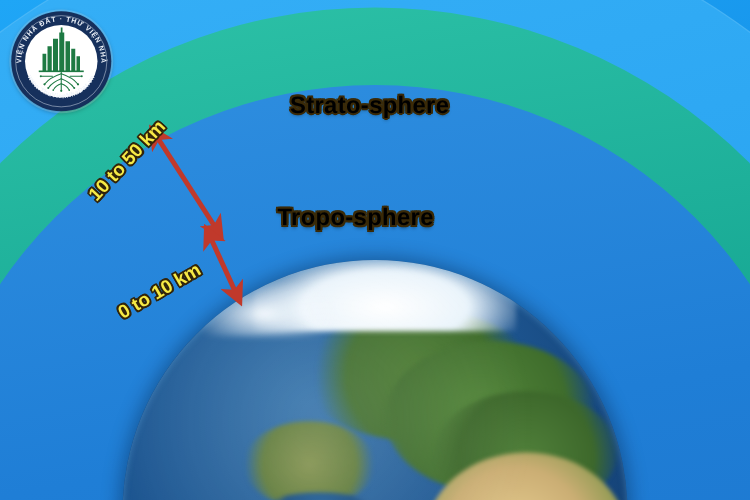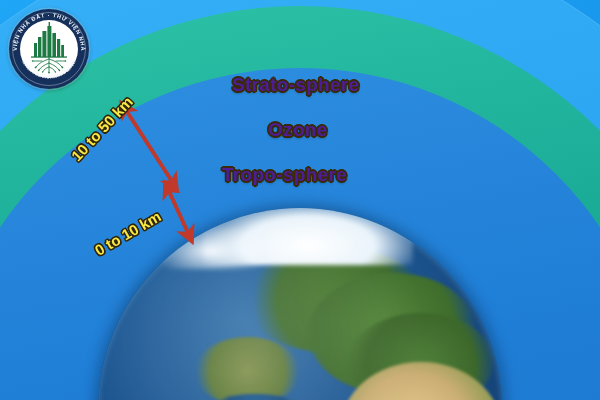--- a/index.html
+++ b/index.html
@@ -128,21 +128,21 @@
       radial-gradient(circle at 50% 50%, rgba(0,0,0,0) 72%, rgba(3,18,42,0.42) 93%, rgba(2,12,30,0.7) 100%);
   }
   .earth-rim {
     position: absolute; inset: -2px; border-radius: 50%;
     box-shadow: inset 0 0 6px 2px rgba(120,200,255,0.35);
   }
 
   
   .layer-label {
     position: absolute;
-    color: #4c1d95;
+    color: #000000;
     font-weight: bold;
     font-size: 19px;
     letter-spacing: 0.3px;
     white-space: nowrap;
     text-shadow:
       -1.4px -1.4px 0 #3a2a08,  1.4px -1.4px 0 #3a2a08,
       -1.4px  1.4px 0 #3a2a08,  1.4px  1.4px 0 #3a2a08,
        0 -1.6px 0 #3a2a08, 0 1.6px 0 #3a2a08,
       -1.6px 0 0 #3a2a08, 1.6px 0 0 #3a2a08,
        0 2px 3px rgba(0,0,0,0.45);
@@ -211,21 +211,20 @@
 
     <div class="land l-med"></div>
 
     <div class="ice"></div>
     <div class="ice2"></div>
     <div class="earth-shade"></div>
     <div class="earth-rim"></div>
   </div>
 
   <div class="layer-label lbl-strato">Strato-sphere</div>
-  <div class="layer-label lbl-ozone">Ozone</div>
   <div class="layer-label lbl-tropo">Tropo-sphere</div>
 
   <svg class="arrows" width="600" height="400" viewBox="0 0 600 400">
     <defs>
       <marker id="ahead" markerWidth="5" markerHeight="5" refX="2.2" refY="2.5" orient="auto" markerUnits="strokeWidth">
         <path d="M0,0 L5,2.5 L0,5 L1.3,2.5 Z" fill="#c0392b"></path>
       </marker>
       <marker id="atail" markerWidth="5" markerHeight="5" refX="2.8" refY="2.5" orient="auto-start-reverse" markerUnits="strokeWidth">
         <path d="M0,0 L5,2.5 L0,5 L1.3,2.5 Z" fill="#c0392b"></path>
       </marker>

